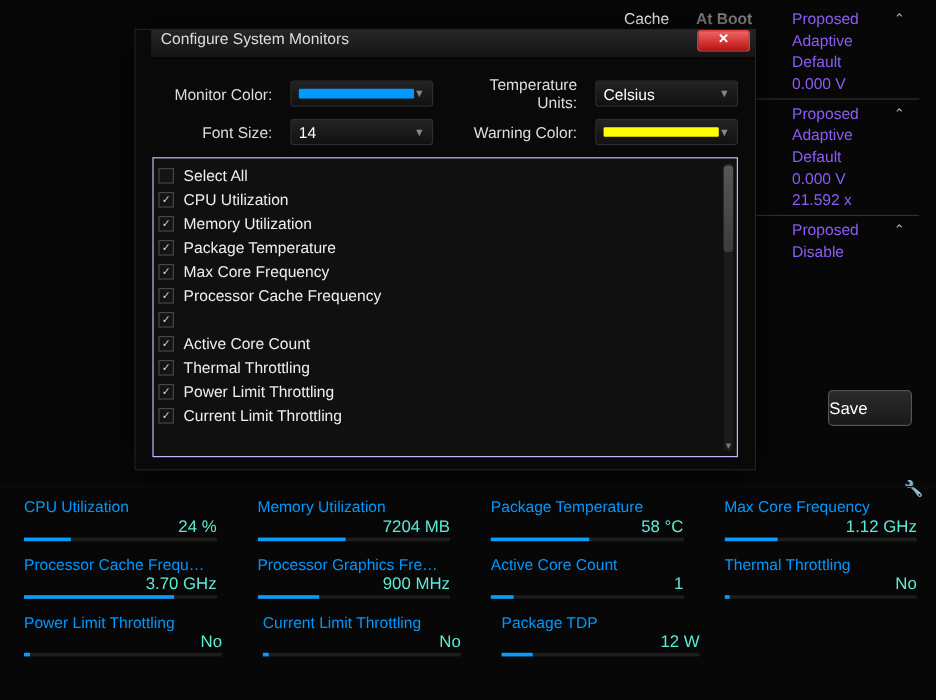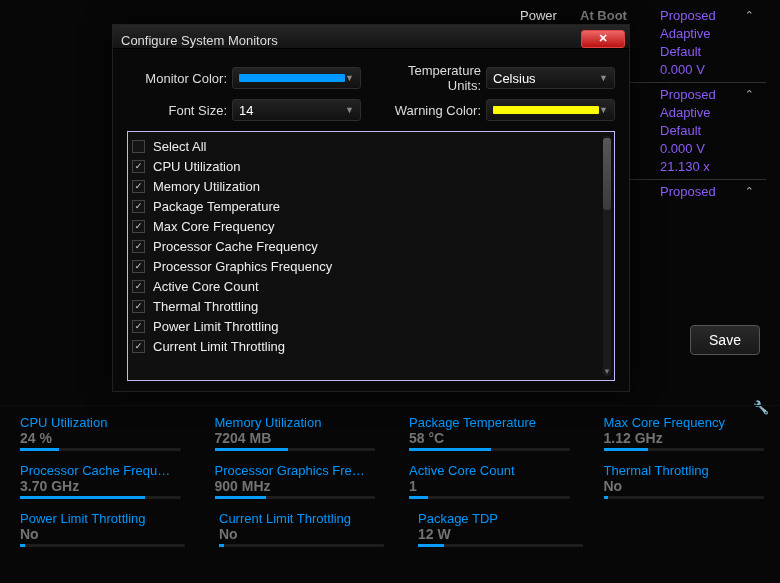--- a/index.html
+++ b/index.html
@@ -29,62 +29,63 @@
   
   .monitors {
     position:absolute; left:20px; top:415px; right:16px;
     display:flex; flex-direction:column; gap:12px;
   }
   .mon-row { display:flex; gap:34px; }
   .mon {
     width: 165px;
   }
   .mon .title { color:#0098ff; white-space:nowrap; overflow:hidden; text-overflow:ellipsis; }
-  .mon .val   { color:#737373; font-weight:700; font-size:14px; }
+  .mon .val   { color:#5eead4; font-weight:400; font-size:14px;text-align:right; }
   .mon .bar {
     height:3px; background:#1d1d1d; position:relative; margin-top:2px; border-radius:1px;
   }
   .mon .bar::after {
     content:""; position:absolute; left:0; top:0; height:100%;
     background:#069dff; width: var(--pct, 0%);
   }
   .main-sep {
     position:absolute; left:0; top:405px; right:0; height:1px; background:#0f0f0f;
   }
   
   .save-btn {
     position:absolute; right:20px; top:325px;
-    width:70px; height:30px; line-height:28px; text-align:center;
+    width:70px; height:30px; line-height:28px; text-align:left;
     color:#fff; border:1px solid #555; border-radius:4px;
     background:linear-gradient(#2a2a2a,#191919);
     font-size:14px;
   }
   
   .dialog {
     position:absolute; left:112px; top:24px;
     width:518px; height:368px;
     border:1px solid #212121; background:#090909;
     display:flex; flex-direction:column;
     box-shadow: 0 0 25px rgba(0,0,0,.7);
   }
   .titlebar {
     height:24px; background:linear-gradient(#262626,#141414);
-    display:flex; align-items:flex-end; padding:0 4px 0 8px;
+    display:flex; align-items:flex-start; padding:0 4px 0 8px;
     border-bottom:1px solid #000;
+    margin-left:13px;
   }
   .titlebar .title { color:#ddd; flex:1; font-size:13px; }
   .closebtn {
     width:44px; height:18px; border-radius:3px;
     background:linear-gradient(#e66,#b11); border:1px solid #d44;
     color:#fff; text-align:center; line-height:14px; font-size:11px;
     font-weight:bold;
   }
   .dialog-body { padding:14px 14px 10px; display:flex; flex-direction:column; flex:1; }
   .opts { display:grid; grid-template-columns: 1fr 1fr; gap:6px 20px; margin-bottom:8px; }
-  .opt { display:flex; align-items:center; gap:5px; }
+  .opt { display:flex; align-items:center; gap:15px; }
   .opt label { width:100px; text-align:right; color:#ddd; }
   .combo {
     flex:1; height:22px; border:1px solid #2d2d2d; border-radius:3px;
     background:linear-gradient(#232323,#111);
     display:flex; align-items:center; padding:0 6px; color:#fff; font-size:13px;
     position:relative;
   }
   .combo .arrow { margin-left:auto; font-size:9px; color:#888; }
   .color-swatch { display:inline-block; width:100%; height:8px; border-radius:1px; }
   .listbox {
@@ -118,21 +119,21 @@
     height:24px; padding:0 18px; border:1px solid #3a3a3a;
     border-radius:3px; background:linear-gradient(#262626,#141414);
     color:#eee; font-size:13px; display:flex; align-items:center;
   }
 </style>
 </head>
 <body>
 
 <div class="bg-right">
   <div class="bg-row">
-    <span class="lbl">Power</span>
+    <span class="lbl">Cache</span>
     <span class="col1">At Boot</span>
     <span class="col2">Proposed</span>
     <span class="chev">⌃</span>
   </div>
   <div class="bg-row">
       <span class="lbl">ve</span>
       <span class="col1"></span>
       <span class="col2">Adaptive</span>
     </div>
   <div class="bg-row">
@@ -163,28 +164,33 @@
       <span class="col2">Default</span>
     </div>
   <div class="bg-row">
       <span class="lbl">V</span>
       <span class="col1"></span>
       <span class="col2">0.000 V</span>
     </div>
   <div class="bg-row">
       <span class="lbl">) x</span>
       <span class="col1"></span>
-      <span class="col2">21.130 x</span>
+      <span class="col2">21.592 x</span>
     </div>
   <div class="bg-sep"></div>
   <div class="bg-row">
       <span class="lbl">t</span>
       <span class="col1"></span>
       <span class="col2">Proposed</span>
       <span class="chev">⌃</span>
+    </div>
+  <div class="bg-row">
+      <span class="lbl">e</span>
+      <span class="col1"></span>
+      <span class="col2">Disable</span>
     </div>
 </div>
 
 <div class="save-btn">Save</div>
 
 <div class="wrench">🔧</div>
 <div class="main-sep"></div>
 
 <div class="monitors" id="monitors">
     <div class="mon-row">
@@ -307,21 +313,20 @@
         <div class="li-row">
           <span class="chk on"></span>
           <span>Max Core Frequency</span>
         </div>
         <div class="li-row">
           <span class="chk on"></span>
           <span>Processor Cache Frequency</span>
         </div>
         <div class="li-row">
           <span class="chk on"></span>
-          <span>Processor Graphics Frequency</span>
         </div>
         <div class="li-row">
           <span class="chk on"></span>
           <span>Active Core Count</span>
         </div>
         <div class="li-row">
           <span class="chk on"></span>
           <span>Thermal Throttling</span>
         </div>
         <div class="li-row">

